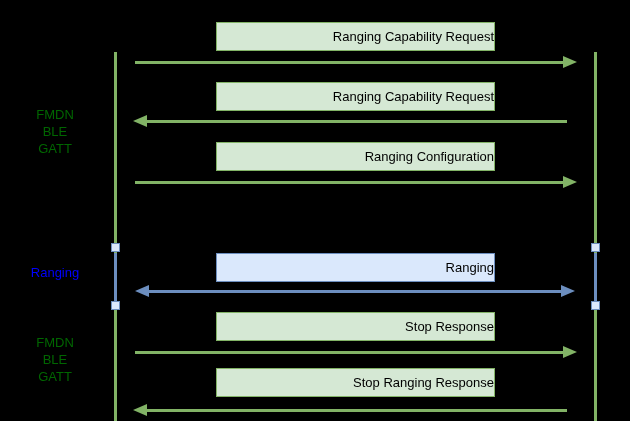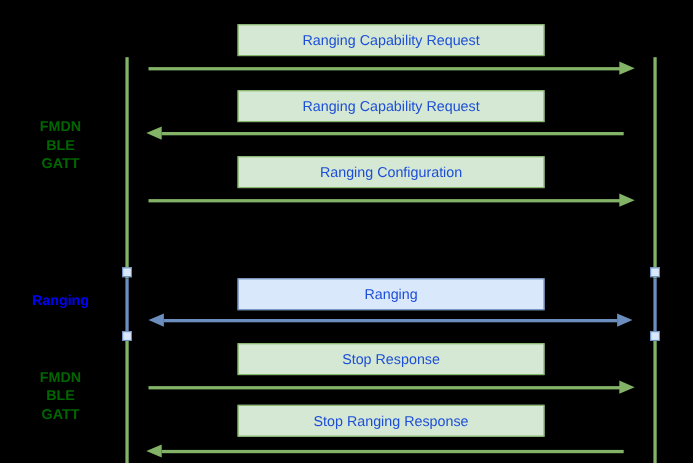--- a/index.html
+++ b/index.html
@@ -16,21 +16,21 @@
     --blue-fill: #dae8fc;
   }
 
   
   .phase-label {
     position: absolute;
     left: 15px;
     width: 80px;
     text-align: center;
     font-size: 13px;
-    font-weight: bold;
+    font-weight: normal;
     line-height: 17px;
     white-space: pre-line;
   }
 
   
   .lifeline { position: absolute; top: 0; width: 3px; height: 421px; }
   .ll-seg { position: absolute; left: 0; width: 3px; }
   .ll-seg.green { background: var(--green-stroke); }
   .ll-seg.blue  { background: var(--blue-stroke); }
   .ll-marker {
@@ -42,22 +42,22 @@
   }
 
   
   .msg-row { position: absolute; left: 0; width: 630px; height: 55px; }
   .msg-box {
     position: absolute;
     left: 216px; top: 0;
     width: 277px; height: 27px;
     border: 1.5px solid var(--green-stroke);
     background: var(--green-fill);
-    display: flex; align-items: center; justify-content: center;
-    font-size: 13px; color: #1d4ed8;
+    display: flex; align-items: center; justify-content: flex-end;
+    font-size: 13px; color: #000000;
   }
   .scheme-blue .msg-box {
     border-color: var(--blue-stroke);
     background: var(--blue-fill);
   }
 
   .arrow { position: absolute; left: 133px; width: 444px; height: 12px; }
   .shaft {
     position: absolute; top: 4.5px; height: 3px;
     background: var(--green-stroke);

